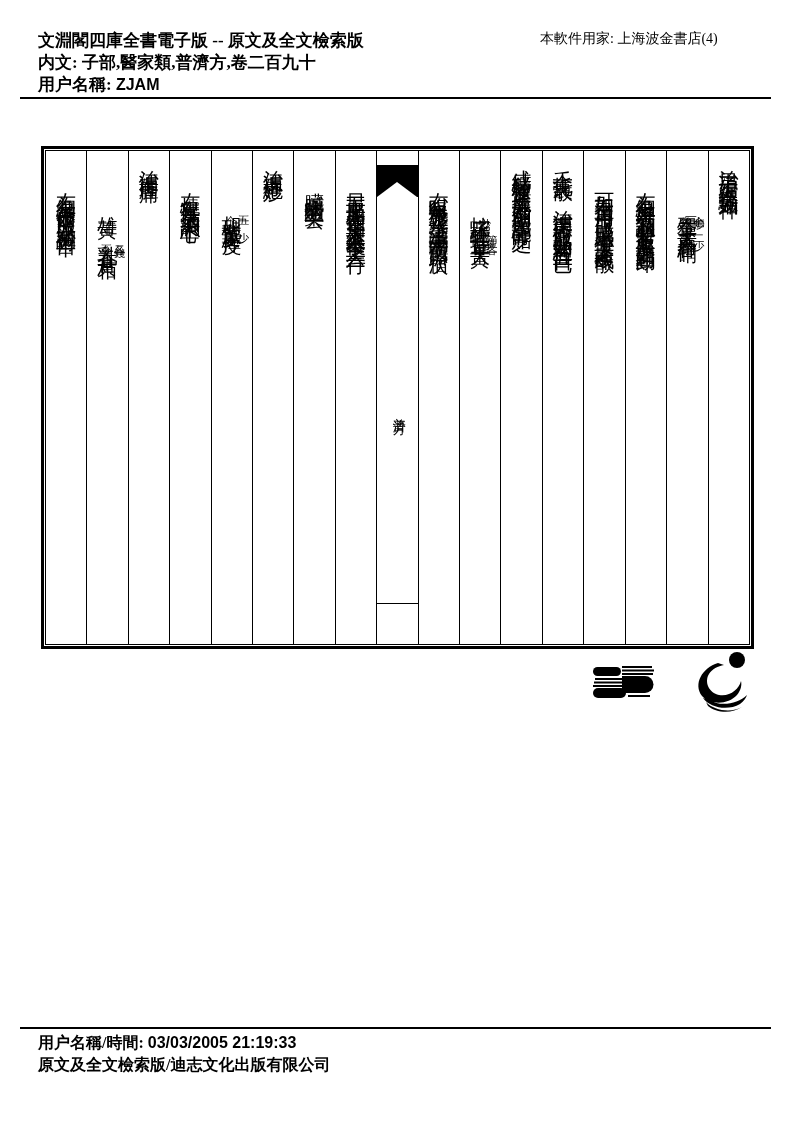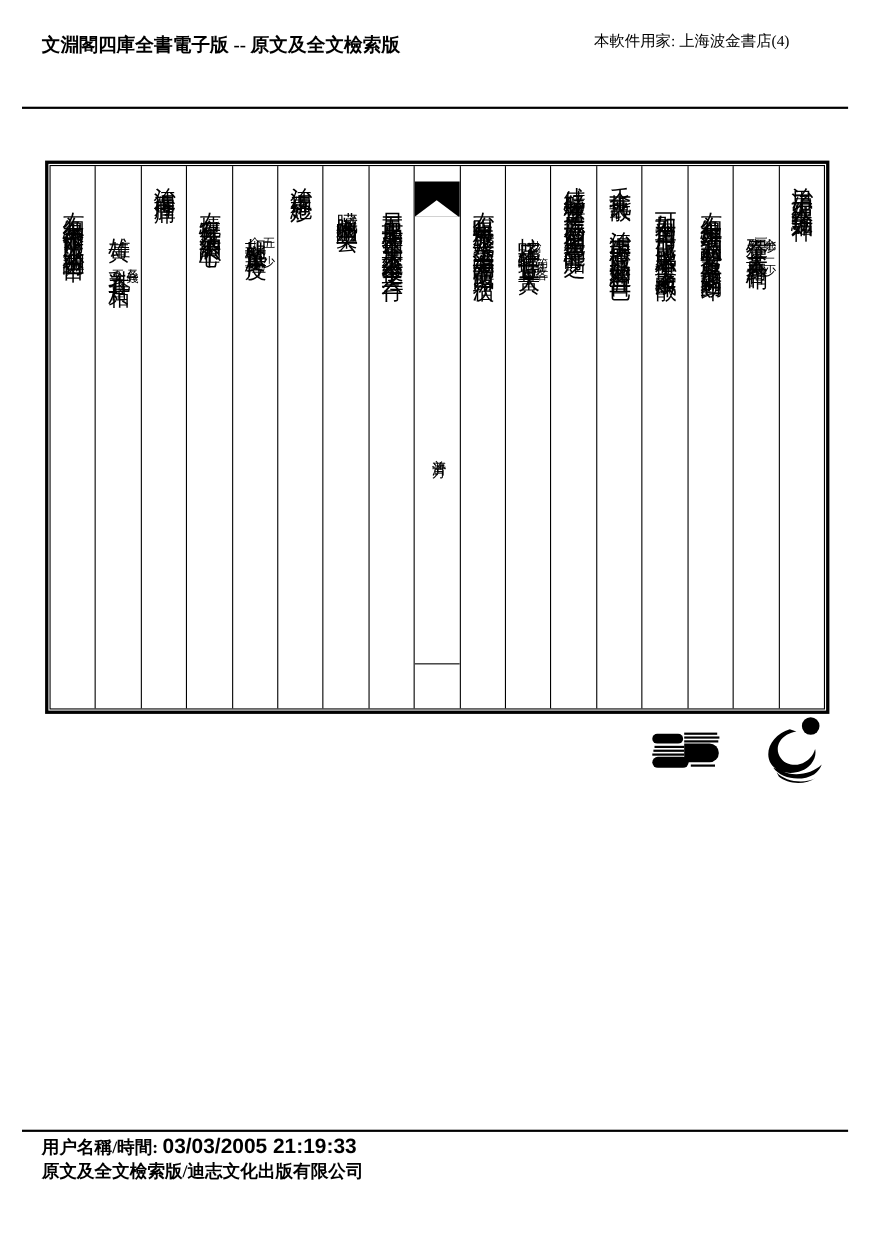--- a/index.html
+++ b/index.html
@@ -39,29 +39,37 @@
   .bx-book{position:absolute;top:256px;left:0;width:100%;writing-mode:vertical-rl;
            font-size:13px;line-height:38px;letter-spacing:2px;}
   .bx-line{position:absolute;top:452px;left:0;width:100%;border-top:1px solid #000;}
 
   
   .logo-books{position:absolute;left:592px;top:665px;}
   .logo-swirl{position:absolute;left:690px;top:651px;}
 
   
   .ftr{position:absolute;left:38px;top:1032px;font-weight:bold;font-size:16px;line-height:22px;}
-  .ftr .val-sans{font-family:"Liberation Sans","DejaVu Sans",sans-serif;font-weight:700;font-size:19px;}
+  .ftr .val-sans{font-family:"Liberation Sans","DejaVu Sans",sans-serif;font-weight:700;font-size:16px;}
 </style>
 </head>
 <body>
 
 <div class="screen">
 
   <div class="hdr-left">
     <div>文淵閣四庫全書電子版 -- 原文及全文檢索版</div>
+    <div>
+      <span>内文:</span>
+      <span>子部,醫家類,普濟方,卷二百九十</span>
+    </div>
+    <div>
+      <span>用户名稱:</span>
+      <span class="val-sans">ZJAM</span>
+    </div>
   </div>
   <div class="hdr-right">
     <div>本軟件用家: 上海波金書店(4)</div>
   </div>
   <div class="rule rule-top"></div>
 
   <div class="frame">
     <div class="frame-inner" id="columns">
         <div class="col" style="padding-top: 26px;"><span class="seg">右為細末分作兩服以新水調傅自平</span></div>
         <div class="col" style="padding-top: 49px;"><span class="seg">雄黃</span><span class="gap" style="height: 23px;"></span><span class="seg">乳香</span><span class="annot"><span class="a-col">各二錢</span><span class="a-col">五分</span></span><span class="seg">黃栢</span><span class="annot"><span class="a-col">一</span><span class="a-col">錢</span></span></div>

